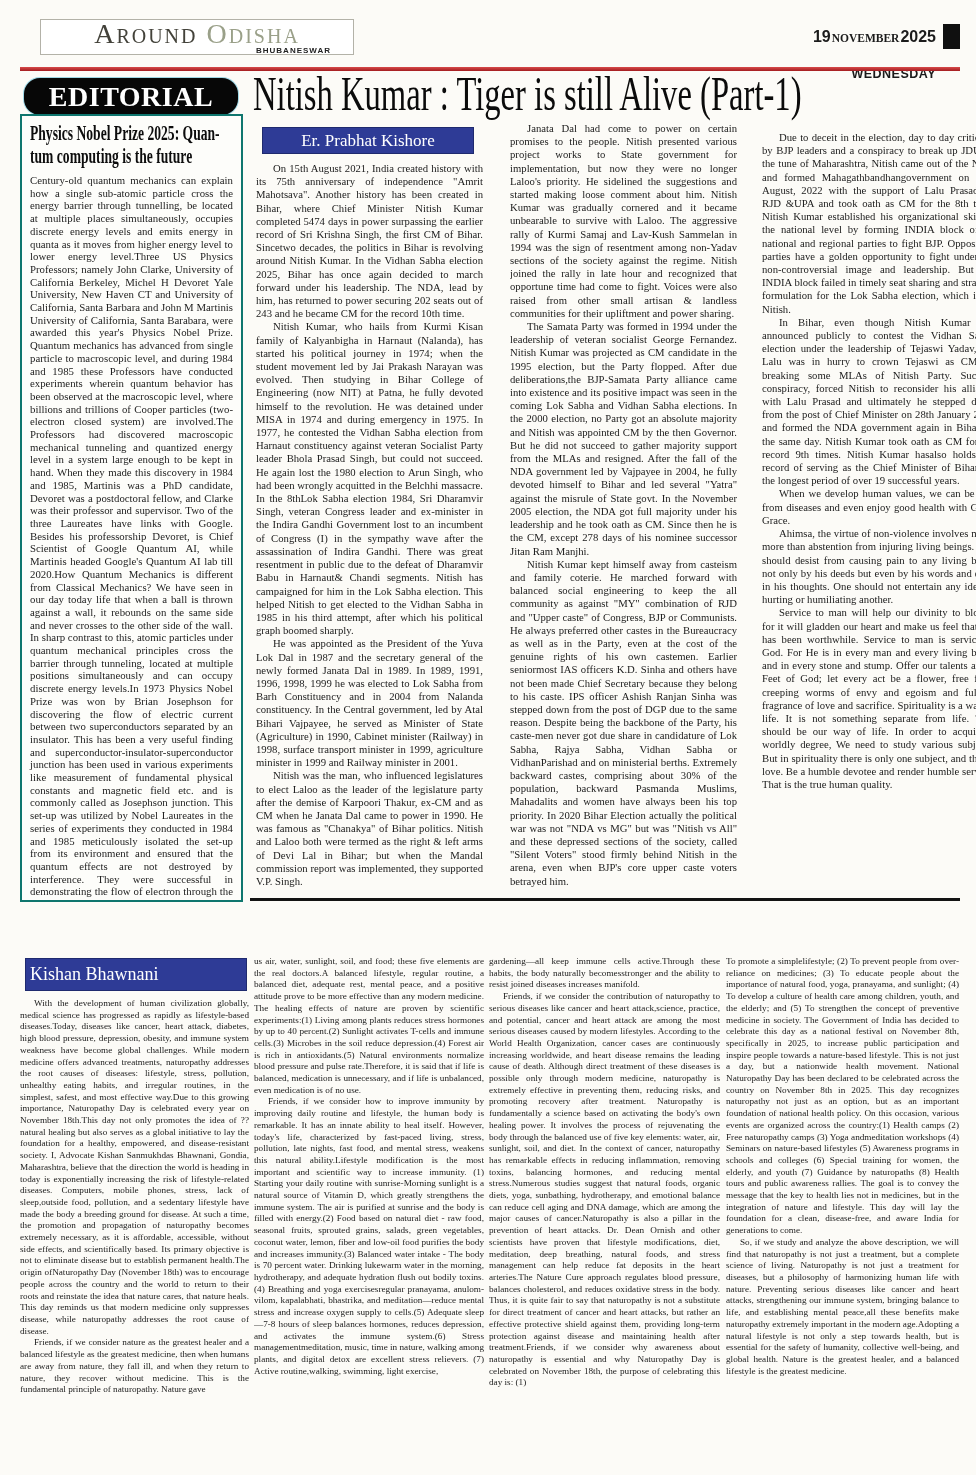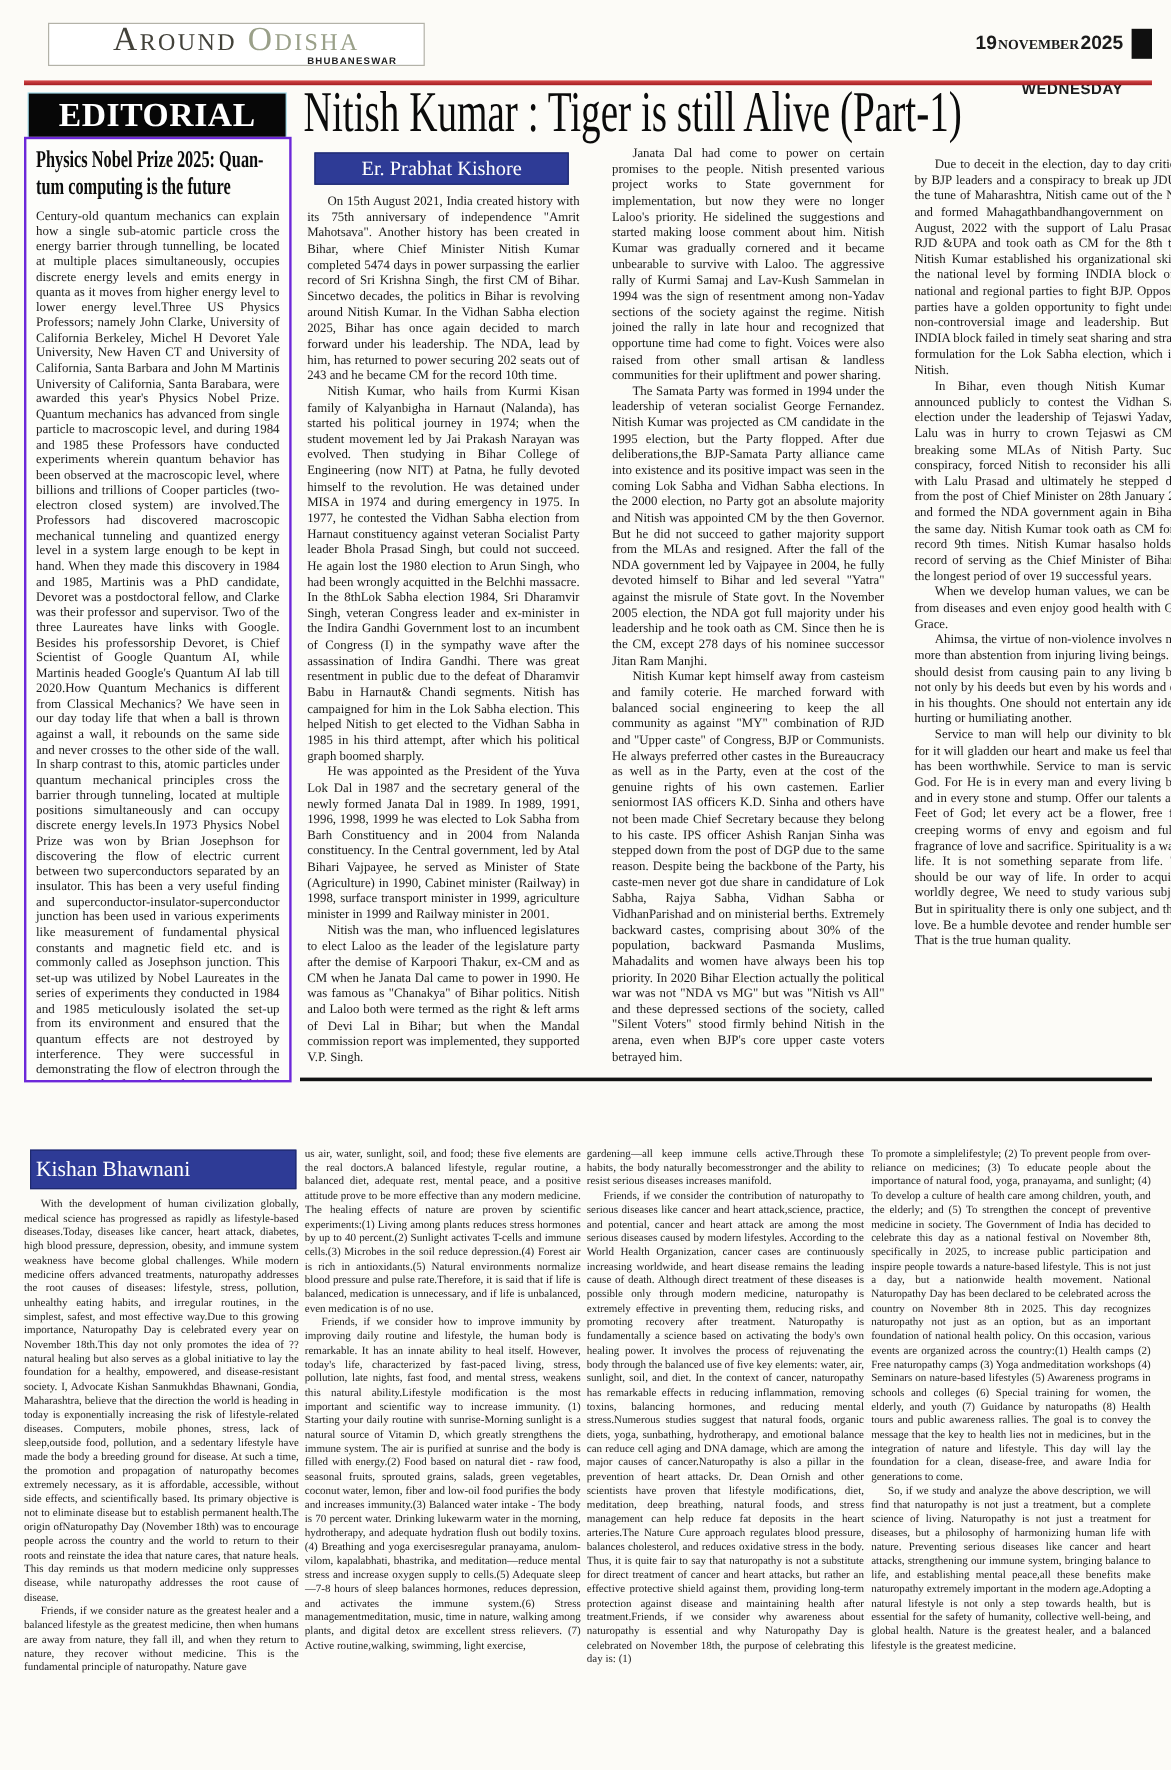--- a/index.html
+++ b/index.html
@@ -38,33 +38,33 @@
   .red-rule {
     position:absolute; left:20px; right:16px; top:67px; height:4px;
     background:linear-gradient(180deg,#d84b4b 0%,#a31d20 100%);
   }
 
   
   .editorial-label {
     position:absolute; left:24px; top:78px; width:214px; height:37px;
     background:#070707; color:#fff; display:flex; align-items:center;
     justify-content:center; font-weight:bold; font-size:28px;
-    letter-spacing:.5px; box-shadow:0 0 0 1px #9fd8e6;
+    letter-spacing:.5px; box-shadow:0 0 0 1px #9fd8e6;border-radius:16px;
   }
   .main-headline { position:absolute; left:253px; top:71px; width:710px; height:46px; margin:0; }
   .main-headline span {
     display:inline-block; white-space:nowrap; font-weight:normal;
     font-size:48px; line-height:46px; color:#0b0b0b;
     transform:scaleX(.68); transform-origin:0 50%;
   }
 
   
   .editorial-box {
     position:absolute; left:20px; top:114px; width:223px; height:788px;
-    border:2px solid #6d28d9; background:#fdfdfa;
+    border:2px solid #0f766e; background:#fdfdfa;
     padding:6px 8px 0; box-sizing:border-box; overflow:hidden;
   }
   .ed-title-line {
     display:block; font-weight:bold; font-size:20px; line-height:23px;
     white-space:nowrap; transform:scaleX(.68); transform-origin:0 50%;
     color:#0d0d0d;
   }
   .ed-body {
     margin-top:6px; font-size:10.8px; line-height:12.7px;
     text-align:justify; color:#1d1d1d;
@@ -173,21 +173,21 @@
   <div class="byline2">Kishan Bhawnani</div>
   <div class="bcol bcol1">
       <p>With the development of human civilization globally, medical science has progressed as rapidly as lifestyle-based diseases.Today, diseases like cancer, heart attack, diabetes, high blood pressure, depression, obesity, and immune system weakness have become global challenges. While modern medicine offers advanced treatments, naturopathy addresses the root causes of diseases: lifestyle, stress, pollution, unhealthy eating habits, and irregular routines, in the simplest, safest, and most effective way.Due to this growing importance, Naturopathy Day is celebrated every year on November 18th.This day not only promotes the idea of ??natural healing but also serves as a global initiative to lay the foundation for a healthy, empowered, and disease-resistant society. I, Advocate Kishan Sanmukhdas Bhawnani, Gondia, Maharashtra, believe that the direction the world is heading in today is exponentially increasing the risk of lifestyle-related diseases. Computers, mobile phones, stress, lack of sleep,outside food, pollution, and a sedentary lifestyle have made the body a breeding ground for disease. At such a time, the promotion and propagation of naturopathy becomes extremely necessary, as it is affordable, accessible, without side effects, and scientifically based. Its primary objective is not to eliminate disease but to establish permanent health.The origin ofNaturopathy Day (November 18th) was to encourage people across the country and the world to return to their roots and reinstate the idea that nature cares, that nature heals. This day reminds us that modern medicine only suppresses disease, while naturopathy addresses the root cause of disease.</p>
       <p>Friends, if we consider nature as the greatest healer and a balanced lifestyle as the greatest medicine, then when humans are away from nature, they fall ill, and when they return to nature, they recover without medicine. This is the fundamental principle of naturopathy. Nature gave</p>
     </div>
   <div class="bcol bcol2 cont">
       <p>us air, water, sunlight, soil, and food; these five elements are the real doctors.A balanced lifestyle, regular routine, a balanced diet, adequate rest, mental peace, and a positive attitude prove to be more effective than any modern medicine. The healing effects of nature are proven by scientific experiments:(1) Living among plants reduces stress hormones by up to 40 percent.(2) Sunlight activates T-cells and immune cells.(3) Microbes in the soil reduce depression.(4) Forest air is rich in antioxidants.(5) Natural environments normalize blood pressure and pulse rate.Therefore, it is said that if life is balanced, medication is unnecessary, and if life is unbalanced, even medication is of no use.</p>
       <p>Friends, if we consider how to improve immunity by improving daily routine and lifestyle, the human body is remarkable. It has an innate ability to heal itself. However, today's life, characterized by fast-paced living, stress, pollution, late nights, fast food, and mental stress, weakens this natural ability.Lifestyle modification is the most important and scientific way to increase immunity. (1) Starting your daily routine with sunrise-Morning sunlight is a natural source of Vitamin D, which greatly strengthens the immune system. The air is purified at sunrise and the body is filled with energy.(2) Food based on natural diet - raw food, seasonal fruits, sprouted grains, salads, green vegetables, coconut water, lemon, fiber and low-oil food purifies the body and increases immunity.(3) Balanced water intake - The body is 70 percent water. Drinking lukewarm water in the morning, hydrotherapy, and adequate hydration flush out bodily toxins.(4) Breathing and yoga exercisesregular pranayama, anulom-vilom, kapalabhati, bhastrika, and meditation—reduce mental stress and increase oxygen supply to cells.(5) Adequate sleep—7-8 hours of sleep balances hormones, reduces depression, and activates the immune system.(6) Stress managementmeditation, music, time in nature, walking among plants, and digital detox are excellent stress relievers. (7) Active routine,walking, swimming, light exercise,</p>
     </div>
   <div class="bcol bcol3 cont">
-      <p>gardening—all keep immune cells active.Through these habits, the body naturally becomesstronger and the ability to resist serious diseases increases manifold.</p>
+      <p>gardening—all keep immune cells active.Through these habits, the body naturally becomesstronger and the ability to resist joined diseases increases manifold.</p>
       <p>Friends, if we consider the contribution of naturopathy to serious diseases like cancer and heart attack,science, practice, and potential, cancer and heart attack are among the most serious diseases caused by modern lifestyles. According to the World Health Organization, cancer cases are continuously increasing worldwide, and heart disease remains the leading cause of death. Although direct treatment of these diseases is possible only through modern medicine, naturopathy is extremely effective in preventing them, reducing risks, and promoting recovery after treatment. Naturopathy is fundamentally a science based on activating the body's own healing power. It involves the process of rejuvenating the body through the balanced use of five key elements: water, air, sunlight, soil, and diet. In the context of cancer, naturopathy has remarkable effects in reducing inflammation, removing toxins, balancing hormones, and reducing mental stress.Numerous studies suggest that natural foods, organic diets, yoga, sunbathing, hydrotherapy, and emotional balance can reduce cell aging and DNA damage, which are among the major causes of cancer.Naturopathy is also a pillar in the prevention of heart attacks. Dr. Dean Ornish and other scientists have proven that lifestyle modifications, diet, meditation, deep breathing, natural foods, and stress management can help reduce fat deposits in the heart arteries.The Nature Cure approach regulates blood pressure, balances cholesterol, and reduces oxidative stress in the body. Thus, it is quite fair to say that naturopathy is not a substitute for direct treatment of cancer and heart attacks, but rather an effective protective shield against them, providing long-term protection against disease and maintaining health after treatment.Friends, if we consider why awareness about naturopathy is essential and why Naturopathy Day is celebrated on November 18th, the purpose of celebrating this day is: (1)</p>
     </div>
   <div class="bcol bcol4 cont">
       <p>To promote a simplelifestyle; (2) To prevent people from over-reliance on medicines; (3) To educate people about the importance of natural food, yoga, pranayama, and sunlight; (4) To develop a culture of health care among children, youth, and the elderly; and (5) To strengthen the concept of preventive medicine in society. The Government of India has decided to celebrate this day as a national festival on November 8th, specifically in 2025, to increase public participation and inspire people towards a nature-based lifestyle. This is not just a day, but a nationwide health movement. National Naturopathy Day has been declared to be celebrated across the country on November 8th in 2025. This day recognizes naturopathy not just as an option, but as an important foundation of national health policy. On this occasion, various events are organized across the country:(1) Health camps (2) Free naturopathy camps (3) Yoga andmeditation workshops (4) Seminars on nature-based lifestyles (5) Awareness programs in schools and colleges (6) Special training for women, the elderly, and youth (7) Guidance by naturopaths (8) Health tours and public awareness rallies. The goal is to convey the message that the key to health lies not in medicines, but in the integration of nature and lifestyle. This day will lay the foundation for a clean, disease-free, and aware India for generations to come.</p>
       <p>So, if we study and analyze the above description, we will find that naturopathy is not just a treatment, but a complete science of living. Naturopathy is not just a treatment for diseases, but a philosophy of harmonizing human life with nature. Preventing serious diseases like cancer and heart attacks, strengthening our immune system, bringing balance to life, and establishing mental peace,all these benefits make naturopathy extremely important in the modern age.Adopting a natural lifestyle is not only a step towards health, but is essential for the safety of humanity, collective well-being, and global health. Nature is the greatest healer, and a balanced lifestyle is the greatest medicine.</p>
     </div>
 
 </div>
 
 </body></html>

